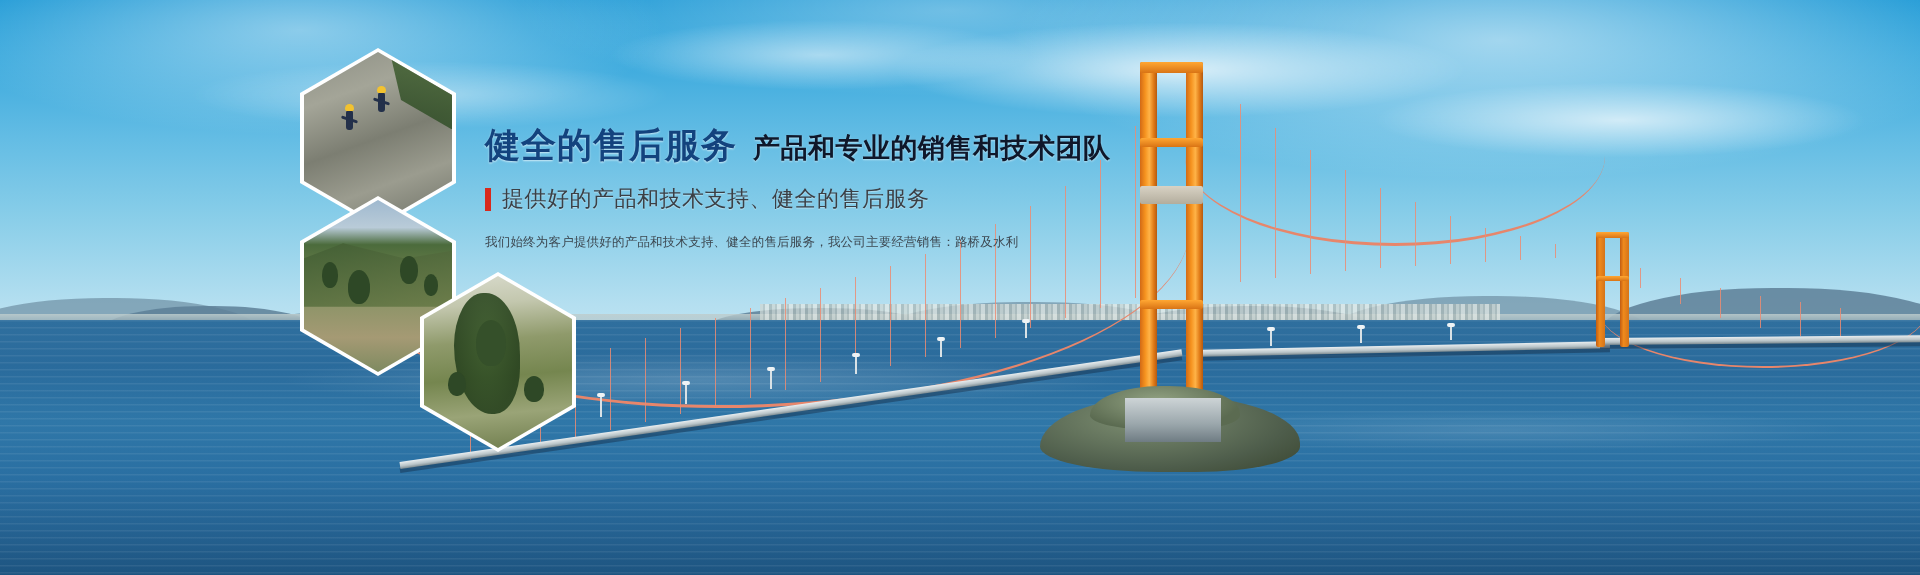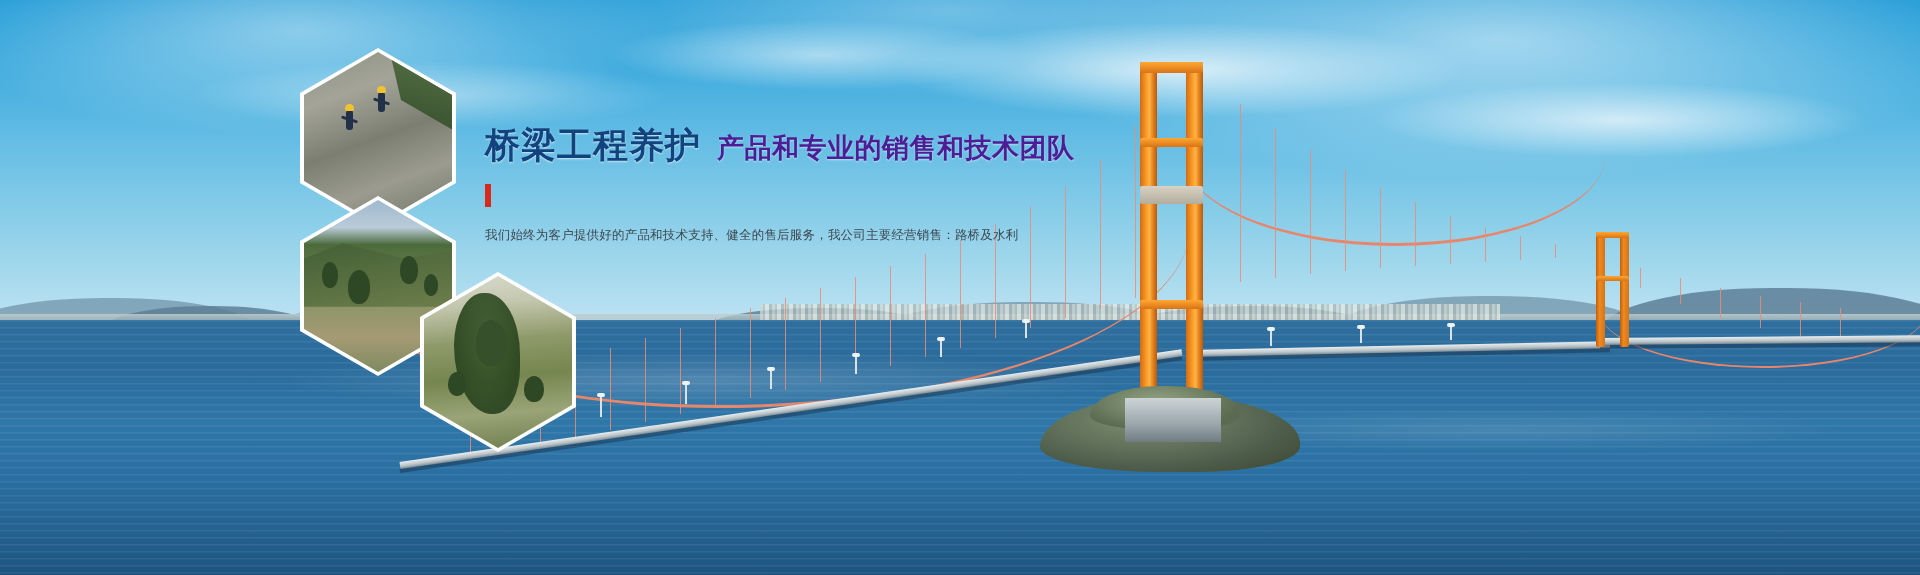--- a/index.html
+++ b/index.html
@@ -181,21 +181,21 @@
     display:flex; align-items:flex-end; gap:16px;
     line-height:1;
     white-space:nowrap;
   }
   .headline .h-main {
     font-size:35px; font-weight:bold; color:#13437e;
     letter-spacing:1px;
     text-shadow:0 1px 2px rgba(255,255,255,.65);
   }
   .headline .h-sub {
-    font-size:27px; font-weight:bold; color:#4c1d95;
+    font-size:27px; font-weight:bold; color:#0f172a;
     letter-spacing:.5px;
     text-shadow:0 1px 2px rgba(255,255,255,.5);
     padding-bottom:2px;
   }
 
   .subline {
     display:flex; align-items:center; gap:11px;
     margin-top:21px;
   }
   .redbar { width:6px; height:23px; background:#d8291c; flex:none; }
@@ -343,26 +343,27 @@
         <div class="tree" style="left:52px; top:44px; width:30px; height:46px; background:#35502a;"></div>
         <div class="tree" style="left:24px; top:96px; width:18px; height:24px;"></div>
         <div class="tree" style="left:100px; top:100px; width:20px; height:26px;"></div>
       </div>
     </div>
   </div>
 
   <div class="textblock">
 
     <div class="headline">
-      <span class="h-main">桥梁工程养护</span>
+      <span class="h-main">健全的售后服务</span>
       <span class="h-sub">产品和专业的销售和技术团队</span>
     </div>
 
     <div class="subline">
       <span class="redbar"></span>
+      <span class="subline-text">提供好的产品和技术支持、健全的售后服务</span>
     </div>
 
     <div class="body">
       <p>我们始终为客户提供好的产品和技术支持、健全的售后服务，我公司主要经营销售：路桥及水利</p>
     </div>
 
   </div>
 
 </div>
 

